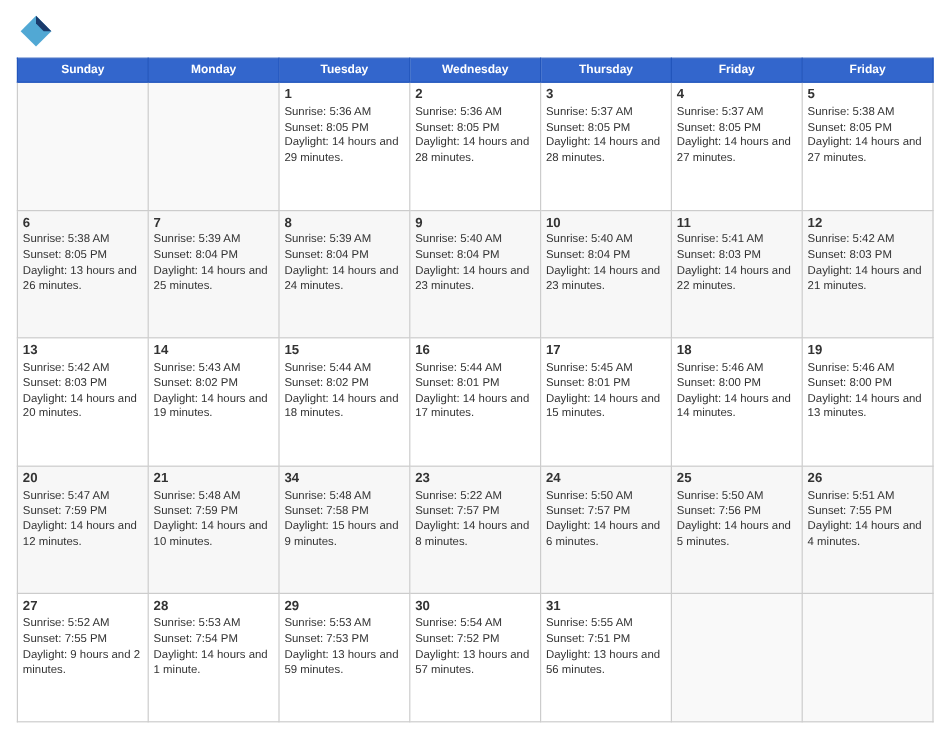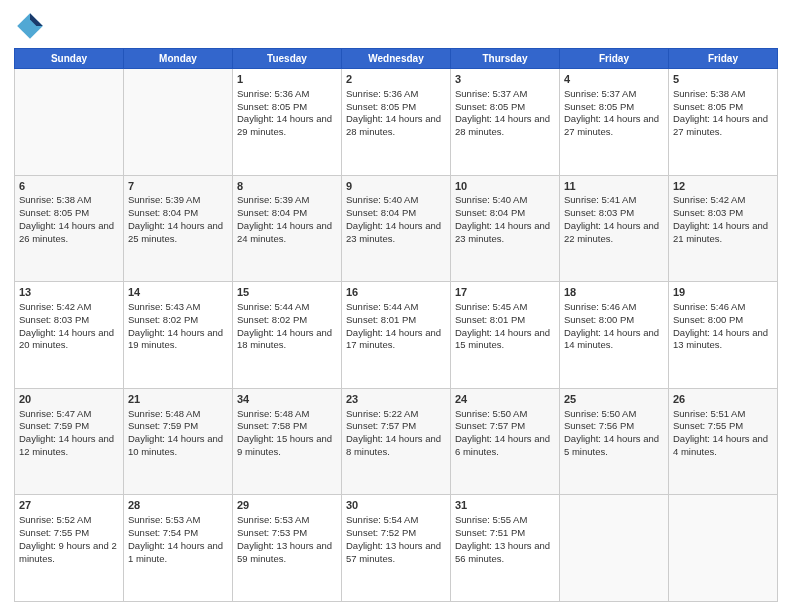--- a/index.html
+++ b/index.html
@@ -135,21 +135,21 @@
         <tr>
           <td class="empty"></td>
           <td class="empty"></td>
           <td><span class="day-num">1</span><span>Sunrise: 5:36 AM</span><br><span>Sunset: 8:05 PM</span><br><span>Daylight: 14 hours and 29 minutes.</span></td>
           <td><span class="day-num">2</span><span>Sunrise: 5:36 AM</span><br><span>Sunset: 8:05 PM</span><br><span>Daylight: 14 hours and 28 minutes.</span></td>
           <td><span class="day-num">3</span><span>Sunrise: 5:37 AM</span><br><span>Sunset: 8:05 PM</span><br><span>Daylight: 14 hours and 28 minutes.</span></td>
           <td><span class="day-num">4</span><span>Sunrise: 5:37 AM</span><br><span>Sunset: 8:05 PM</span><br><span>Daylight: 14 hours and 27 minutes.</span></td>
           <td><span class="day-num">5</span><span>Sunrise: 5:38 AM</span><br><span>Sunset: 8:05 PM</span><br><span>Daylight: 14 hours and 27 minutes.</span></td>
         </tr>
         <tr>
-          <td><span class="day-num">6</span><span>Sunrise: 5:38 AM</span><br><span>Sunset: 8:05 PM</span><br><span>Daylight: 14 hours and 26 minutes.</span></td>
+          <td><span class="day-num">6</span><span>Sunrise: 5:38 AM</span><br><span>Sunset: 8:05 PM</span><br><span>Daylight: 13 hours and 26 minutes.</span></td>
           <td><span class="day-num">7</span><span>Sunrise: 5:39 AM</span><br><span>Sunset: 8:04 PM</span><br><span>Daylight: 14 hours and 25 minutes.</span></td>
           <td><span class="day-num">8</span><span>Sunrise: 5:39 AM</span><br><span>Sunset: 8:04 PM</span><br><span>Daylight: 14 hours and 24 minutes.</span></td>
           <td><span class="day-num">9</span><span>Sunrise: 5:40 AM</span><br><span>Sunset: 8:04 PM</span><br><span>Daylight: 14 hours and 23 minutes.</span></td>
           <td><span class="day-num">10</span><span>Sunrise: 5:40 AM</span><br><span>Sunset: 8:04 PM</span><br><span>Daylight: 14 hours and 23 minutes.</span></td>
           <td><span class="day-num">11</span><span>Sunrise: 5:41 AM</span><br><span>Sunset: 8:03 PM</span><br><span>Daylight: 14 hours and 22 minutes.</span></td>
           <td><span class="day-num">12</span><span>Sunrise: 5:42 AM</span><br><span>Sunset: 8:03 PM</span><br><span>Daylight: 14 hours and 21 minutes.</span></td>
         </tr>
         <tr>
           <td><span class="day-num">13</span><span>Sunrise: 5:42 AM</span><br><span>Sunset: 8:03 PM</span><br><span>Daylight: 14 hours and 20 minutes.</span></td>
           <td><span class="day-num">14</span><span>Sunrise: 5:43 AM</span><br><span>Sunset: 8:02 PM</span><br><span>Daylight: 14 hours and 19 minutes.</span></td>

